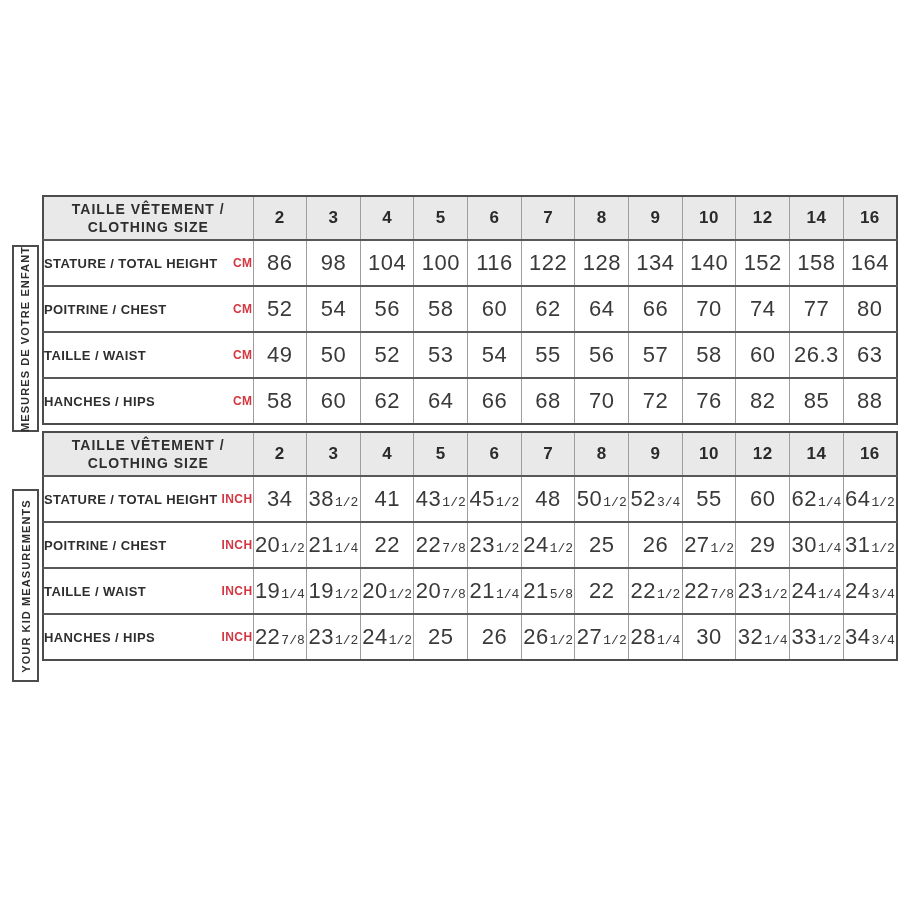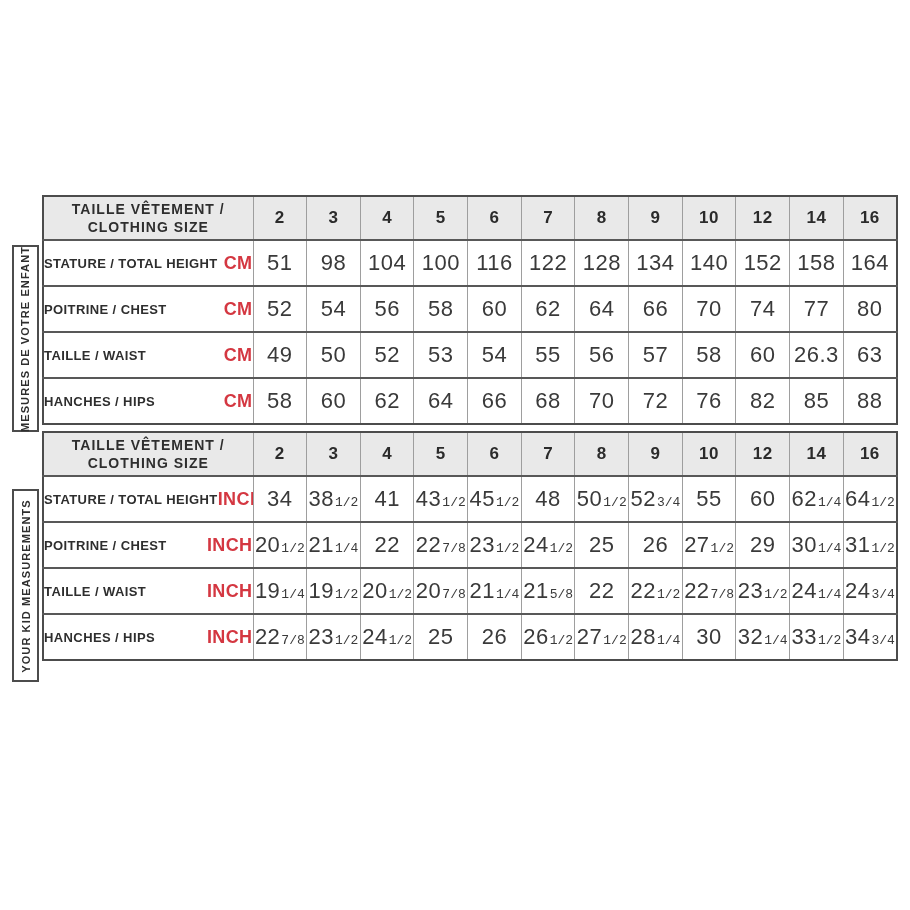--- a/index.html
+++ b/index.html
@@ -82,21 +82,21 @@
 
   .label-flex { display: flex; justify-content: space-between; align-items: center; }
   .row-label {
     font-size: 13px;
     font-weight: bold;
     letter-spacing: 0.4px;
     color: #2e2e2e;
     white-space: nowrap;
   }
   .unit-label {
-    font-size: 18px;
+    font-size: 12px;
     font-weight: bold;
     letter-spacing: 0.4px;
     white-space: nowrap;
   }
 
   td.value-cell {
     font-size: 22px;
     font-weight: 400;
     color: #3a3a3a;
     letter-spacing: 0.5px;
@@ -157,21 +157,21 @@
             <td class="size-cell">14</td>
             <td class="size-cell">16</td>
           </tr>
           <tr class="data-row">
             <td class="label-cell">
               <div class="label-flex">
                 <span class="row-label">STATURE / TOTAL HEIGHT</span>
                 <span class="unit-label" style="color: rgb(212, 55, 65);">CM</span>
               </div>
             </td>
-            <td class="value-cell"><span class="whole">51</span></td>
+            <td class="value-cell"><span class="whole">86</span></td>
             <td class="value-cell"><span class="whole">98</span></td>
             <td class="value-cell"><span class="whole">104</span></td>
             <td class="value-cell"><span class="whole">100</span></td>
             <td class="value-cell"><span class="whole">116</span></td>
             <td class="value-cell"><span class="whole">122</span></td>
             <td class="value-cell"><span class="whole">128</span></td>
             <td class="value-cell"><span class="whole">134</span></td>
             <td class="value-cell"><span class="whole">140</span></td>
             <td class="value-cell"><span class="whole">152</span></td>
             <td class="value-cell"><span class="whole">158</span></td>

